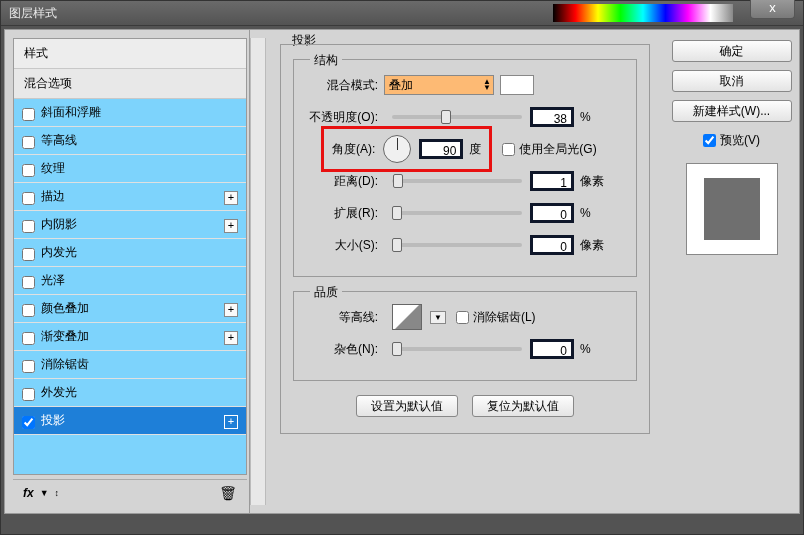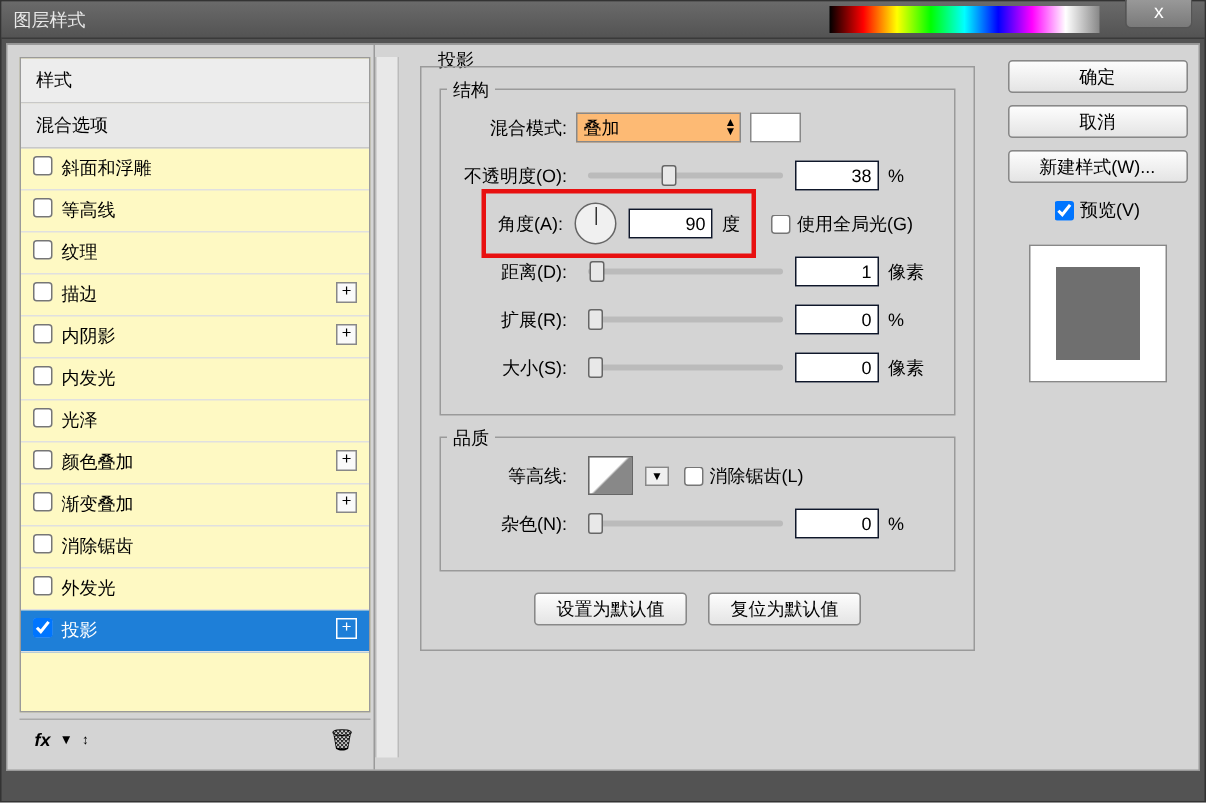--- a/index.html
+++ b/index.html
@@ -4,47 +4,47 @@
 <style>
 *{box-sizing:border-box;margin:0;padding:0;font-family:"Microsoft YaHei",sans-serif;font-size:12px}
 body{background:#d4d4d4}
 .window{width:804px;height:535px;background:#535353;border:1px solid #333;position:relative}
 .titlebar{height:25px;background:linear-gradient(#6a6a6a,#535353);display:flex;align-items:center;padding:0 8px;color:#e8e8e8;border-bottom:1px solid #3a3a3a;position:relative}
 .titlebar-title{flex:1}
 .close-btn{position:absolute;right:8px;top:-2px;width:45px;height:20px;background:linear-gradient(#9a9a9a,#7a7a7a);border:1px solid #555;border-top:none;border-radius:0 0 4px 4px;color:#fff;text-align:center;line-height:18px;font-size:13px}
 .color-strip{position:absolute;right:70px;top:3px;width:180px;height:18px;background:linear-gradient(90deg,#000,#f00,#ff0,#0f0,#0ff,#00f,#f0f,#fff,#888)}
 .body{display:flex;height:485px;background:#d4d4d4;margin:3px;border:1px solid #9a9a9a}
 .left-panel{width:245px;border-right:1px solid #9a9a9a;display:flex;flex-direction:column}
-.styles-list{flex:1;background:#fef9c3;margin:8px 2px 4px 8px;border:1px solid #9a9a9a;overflow:hidden}
+.styles-list{flex:1;background:#7dd3fc;margin:8px 2px 4px 8px;border:1px solid #9a9a9a;overflow:hidden}
 .list-header{padding:6px 10px;background:#ededed;border-bottom:1px solid #c8c8c8}
 .list-header2{padding:6px 10px;background:#e8e8e8;border-bottom:1px solid #c8c8c8}
-.list-item{display:flex;align-items:flex-start;padding:5px 8px;border-bottom:1px solid #e0e0e0;position:relative}
+.list-item{display:flex;align-items:flex-end;padding:5px 8px;border-bottom:1px solid #e0e0e0;position:relative}
 .list-item.indent{padding-left:8px}
 .list-item.selected{background:#1e7fd8;color:#fff}
 .list-item input[type=checkbox]{margin-right:6px}
 .list-item .plus{position:absolute;right:8px;width:14px;height:14px;border:1px solid #888;background:#fafafa;text-align:center;line-height:11px;font-size:11px}
 .list-item.selected .plus{border-color:#fff;background:transparent;color:#fff}
 .left-footer{height:26px;background:#d4d4d4;border-top:1px solid #aaa;display:flex;align-items:center;padding:0 10px;gap:6px;margin:0 2px 8px 8px}
 .left-footer .fx{font-style:italic;font-weight:bold}
 .left-footer .arr{font-size:9px}
 .trash{margin-left:auto;font-size:14px}
 .scrollbar{width:16px;background:#e8e8e8;border-left:1px solid #bbb;border-right:1px solid #bbb;margin:8px 0 8px 0}
 .center-panel{flex:1;padding:8px 14px;position:relative}
 .section-title{position:absolute;top:2px;left:22px;background:#d4d4d4;padding:0 4px}
 .main-group{border:1px solid #9a9a9a;padding:14px 12px 16px;margin-top:6px;position:relative}
-.sub-title{position:absolute;top:-8px;left:4px;background:#d4d4d4;padding:0 4px}
+.sub-title{position:absolute;top:-8px;left:16px;background:#d4d4d4;padding:0 4px}
 .sub-group{border:1px solid #9a9a9a;padding:14px 12px 10px;position:relative;margin-bottom:14px}
 .row{display:flex;align-items:center;margin-bottom:10px;height:22px}
 .row-label{width:78px;text-align:right;padding-right:6px}
 .select{width:110px;height:20px;border:1px solid #888;background:#fdba74;display:flex;align-items:center;padding:0 4px;position:relative}
 .select .arr{position:absolute;right:2px;font-size:8px;display:flex;flex-direction:column;line-height:6px}
 .swatch{width:34px;height:20px;border:1px solid #888;background:#fff;margin-left:6px}
 .slider{flex:0 0 130px;height:4px;background:#bbb;position:relative;margin:0 8px;border-radius:2px}
 .slider .thumb{position:absolute;top:-5px;width:10px;height:14px;background:#e8e8e8;border:1px solid #666;border-radius:2px}
-.num-input{width:56px;height:20px;border:1px solid #0f172a;background:#fff;text-align:right;padding:0 4px;line-height:18px}
+.num-input{width:44px;height:20px;border:3px solid #0f172a;background:#fff;text-align:right;padding:0 4px;line-height:18px}
 .unit{margin-left:6px}
 .angle-row{border:3px solid #e81010;padding:6px 8px;display:inline-flex;align-items:center;margin-left:15px}
 .angle-dial{width:28px;height:28px;border:1px solid #666;border-radius:50%;background:#f0f0f0;position:relative;margin:0 8px}
 .angle-dial::after{content:"";position:absolute;width:1px;height:12px;background:#333;left:50%;top:2px;transform-origin:bottom}
 .chk{display:flex;align-items:center;gap:4px;margin-left:10px}
 .contour-preview{width:30px;height:26px;border:1px solid #666;background:linear-gradient(135deg,#fff 48%,#888 52%);margin:0 8px}
 .contour-arr{font-size:8px;border:1px solid #888;padding:1px 3px;background:#f0f0f0}
 .btn-row{display:flex;gap:14px;justify-content:center;margin-top:8px}
 .btn{height:22px;padding:0 14px;border:1px solid #888;background:linear-gradient(#fdfdfd,#e4e4e4);border-radius:3px;line-height:20px}
 .right-panel{width:135px;padding:10px 10px;display:flex;flex-direction:column;gap:8px;align-items:center}

